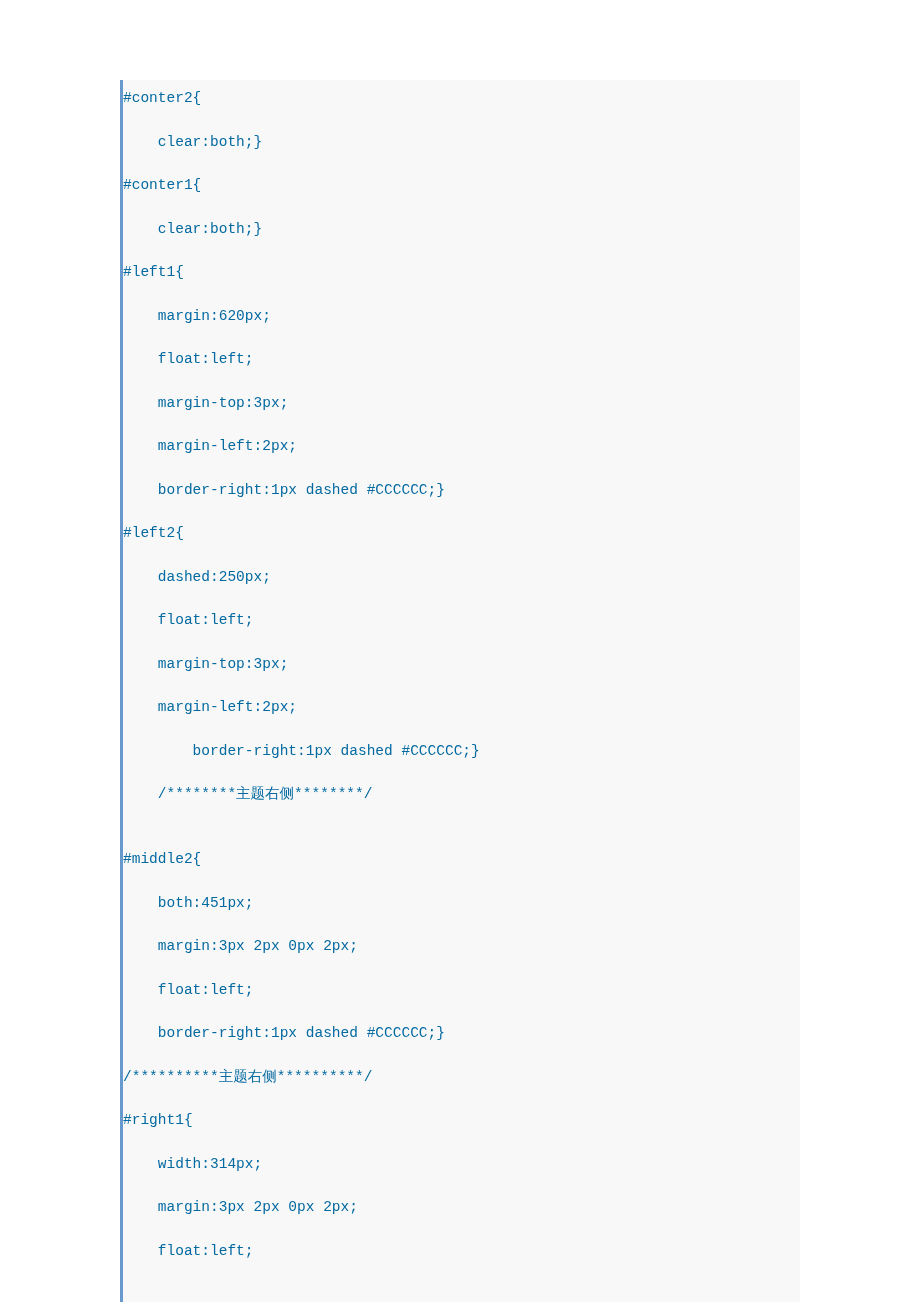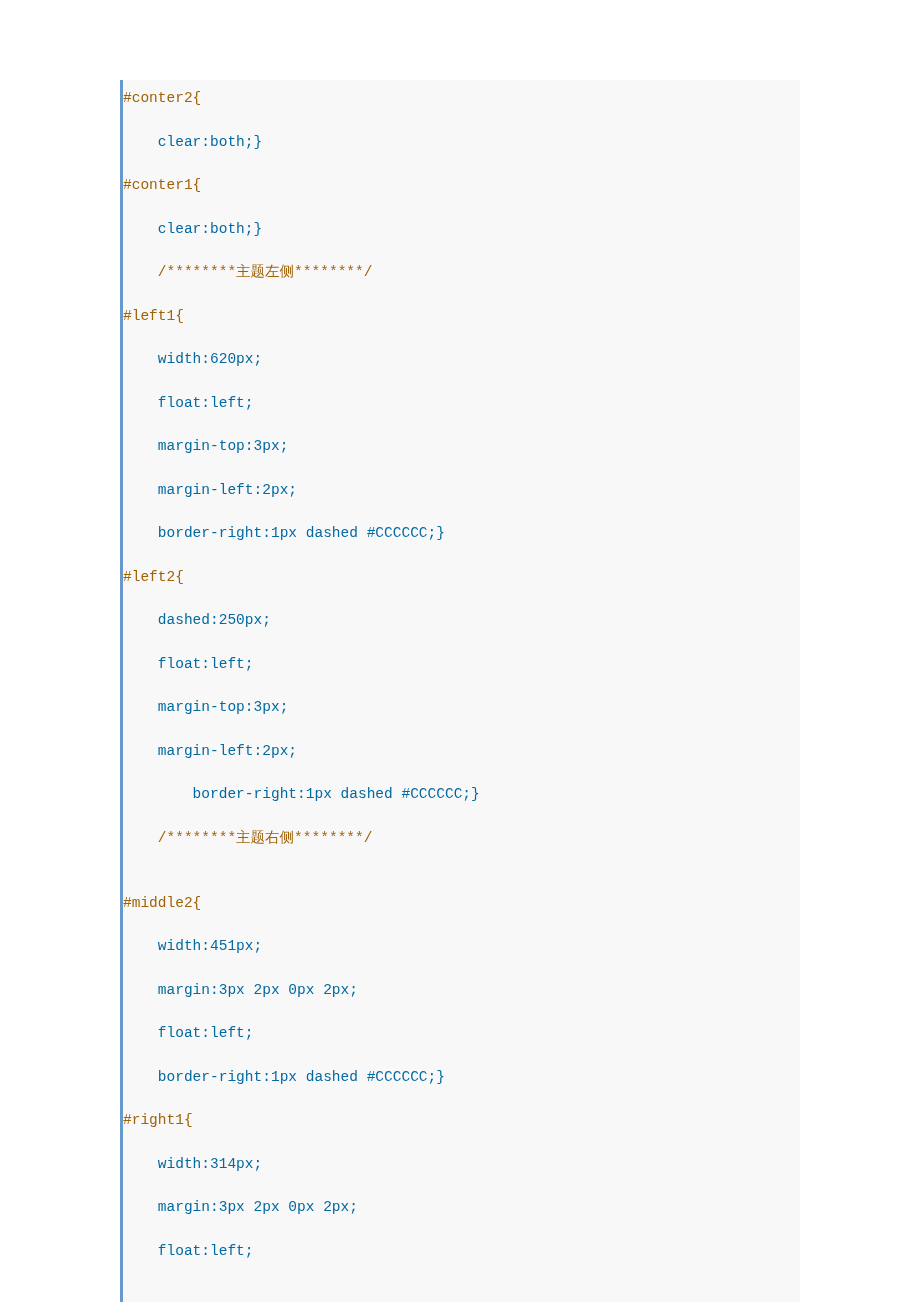--- a/index.html
+++ b/index.html
@@ -16,50 +16,50 @@
     background: #f8f8f8;
     padding: 8px 0 8px 0;
     font-family: "Courier New", monospace;
     font-size: 14.5px;
     line-height: 1.5;
     white-space: pre;
     color: #000;
     margin-bottom: 40px;
   }
   .line { display: block; }
-  .sel { color: #a16207; }  
+  .sel { color: #0369a1; }  
   .val { color: #0369a1; }
 </style>
 </head>
 <body>
 
 <div class="code-block"><span class="line"><span class="sel">#conter2{</span></span>
 <span class="line"><span class="val">    clear:both;}</span></span>
 <span class="line"><span class="sel">#conter1{</span></span>
 <span class="line"><span class="val">    clear:both;}</span></span>
-<span class="line"><span class="sel">    /********主题左侧********/</span></span>
 <span class="line"><span class="sel">#left1{</span></span>
-<span class="line"><span class="val">    width:620px;</span></span>
+<span class="line"><span class="val">    margin:620px;</span></span>
 <span class="line"><span class="val">    float:left;</span></span>
 <span class="line"><span class="val">    margin-top:3px;</span></span>
 <span class="line"><span class="val">    margin-left:2px;</span></span>
 <span class="line"><span class="val">    border-right:1px dashed #CCCCCC;}</span></span>
 <span class="line"><span class="sel">#left2{</span></span>
 <span class="line"><span class="val">    dashed:250px;</span></span>
 <span class="line"><span class="val">    float:left;</span></span>
 <span class="line"><span class="val">    margin-top:3px;</span></span>
 <span class="line"><span class="val">    margin-left:2px;</span></span>
 <span class="line"><span class="val">        border-right:1px dashed #CCCCCC;}</span></span>
 <span class="line"><span class="sel">    /********主题右侧********/</span></span>
 <span class="line"><span></span></span>
 <span class="line"><span class="sel">#middle2{</span></span>
-<span class="line"><span class="val">    width:451px;</span></span>
+<span class="line"><span class="val">    both:451px;</span></span>
 <span class="line"><span class="val">    margin:3px 2px 0px 2px;</span></span>
 <span class="line"><span class="val">    float:left;</span></span>
 <span class="line"><span class="val">    border-right:1px dashed #CCCCCC;}</span></span>
+<span class="line"><span class="sel">/**********主题右侧**********/</span></span>
 <span class="line"><span class="sel">#right1{</span></span>
 <span class="line"><span class="val">    width:314px;</span></span>
 <span class="line"><span class="val">    margin:3px 2px 0px 2px;</span></span>
 <span class="line"><span class="val">    float:left;</span></span>
 
 
 
 
 
 

